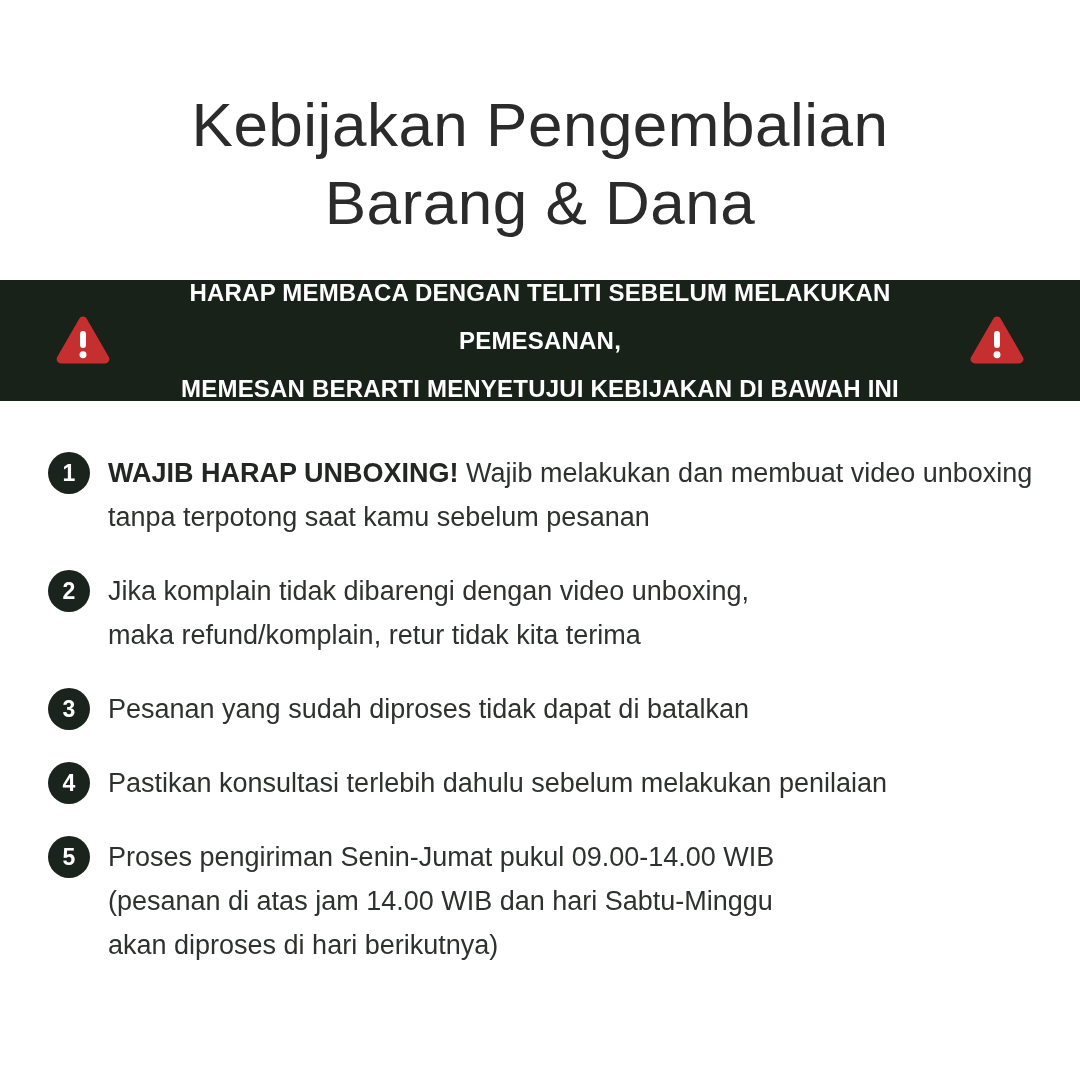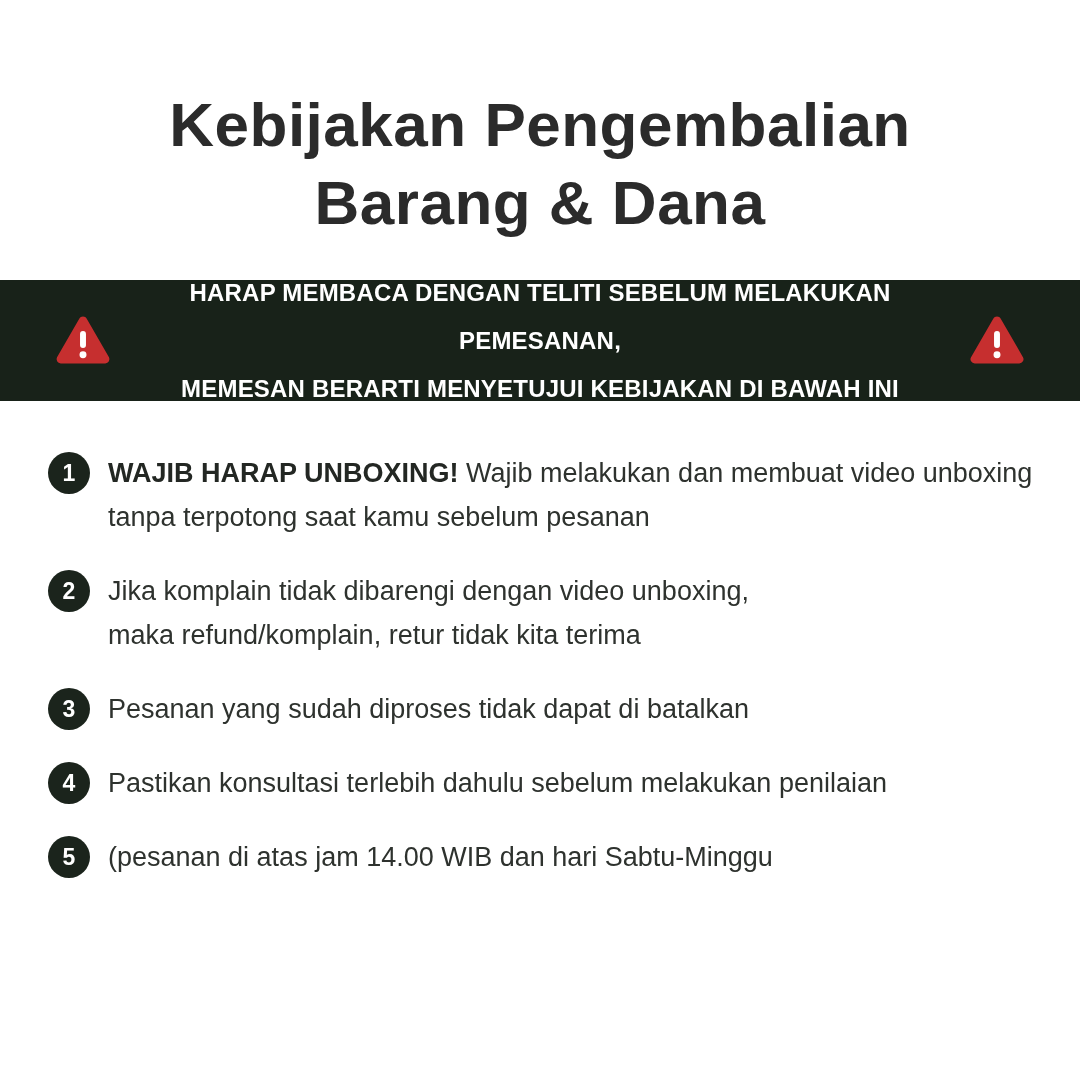--- a/index.html
+++ b/index.html
@@ -12,21 +12,21 @@
     position: relative;
     width: 1080px;
     height: 1080px;
     background: #ffffff;
     overflow: hidden;
   }
   .title {
     margin: 86px 40px 0 40px;
     text-align: center;
     font-size: 62px;
-    font-weight: 700;
+    font-weight: 400;
     color: var(--title-text, #2b2b2b);
     line-height: 1.26;
     letter-spacing: 0.5px;
   }
   .banner {
     margin-top: 38px;
     height: 121px;
     background: var(--banner-bg, #182219);
     display: flex;
     align-items: center;
@@ -137,18 +137,20 @@
     <div class="policy-item">
       <div class="badge">4</div>
       <div class="policy-text">
           <div>Pastikan konsultasi terlebih dahulu sebelum melakukan penilaian</div>
         </div>
     </div>
 
     <div class="policy-item">
       <div class="badge">5</div>
       <div class="policy-text">
+          <div>Proses pengiriman Senin-Jumat pukul 09.00-14.00 WIB</div>
           <div>(pesanan di atas jam 14.00 WIB dan hari Sabtu-Minggu</div>
+          <div>akan diproses di hari berikutnya)</div>
         </div>
     </div>
   </div>
 
 </div>
 
 </body></html>

